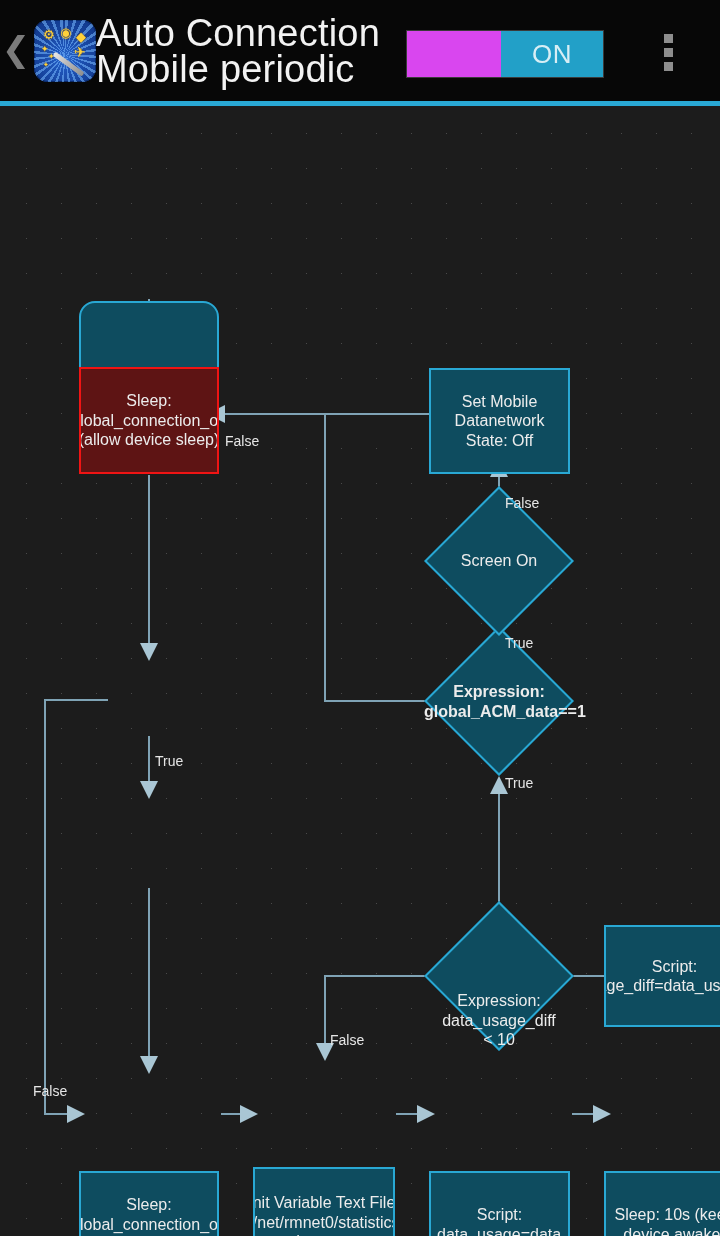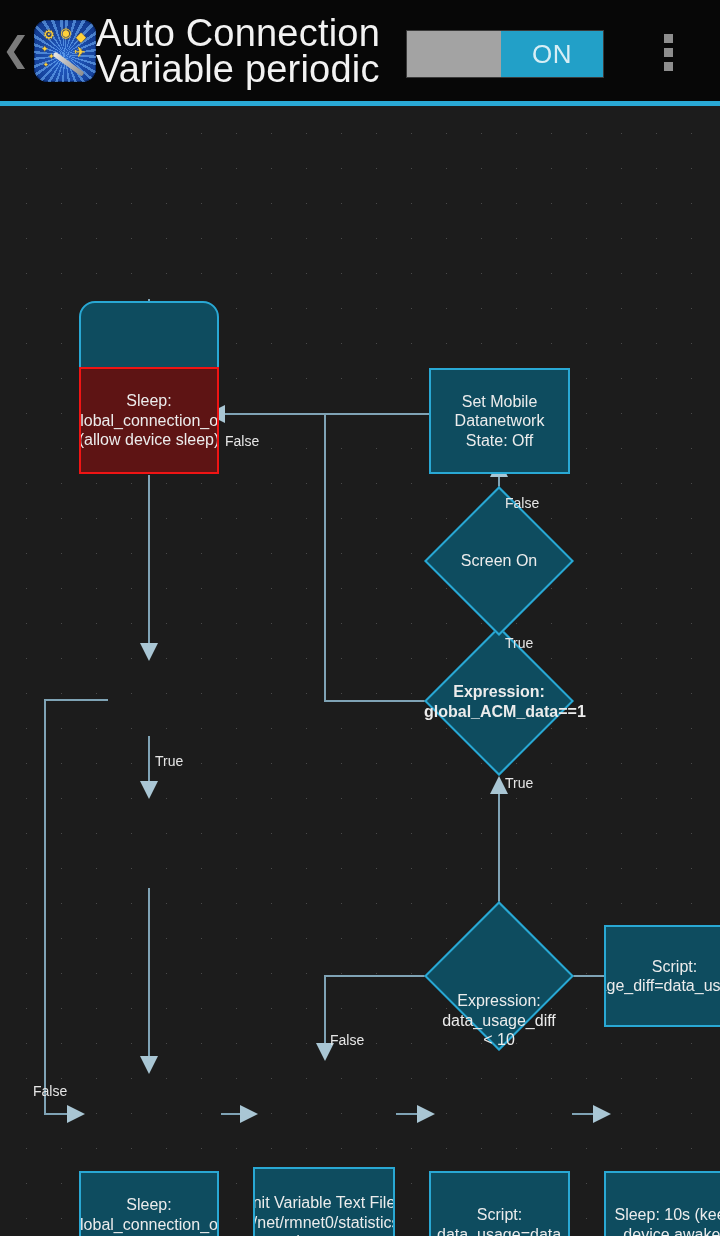--- a/index.html
+++ b/index.html
@@ -74,21 +74,21 @@
     line-height: 36px;
     letter-spacing: 0.2px;
     flex: 0 0 auto;
     max-width: 300px;
   }
   #header-title .ln { display: block; white-space: nowrap; }
 
   #toggle-switch {
     position: absolute; left: 406px; top: 30px;
     width: 198px; height: 48px;
-    background: #a3a3a3;
+    background: #d946ef;
     border: 1px solid #3a3a3a;
     display: flex; align-items: stretch;
     cursor: pointer;
   }
   #toggle-switch .track-off { flex: 1 1 auto; }
   #toggle-switch .thumb-on {
     flex: 0 0 102px;
     background: #22a0c8;
     display: flex; align-items: center; justify-content: center;
     color: #d8eef5; font-size: 26px; letter-spacing: 0.5px;
@@ -186,21 +186,21 @@
         <span class="g g-plane">✈</span>
         <span class="g g-star1">✦</span>
         <span class="g g-star2">✦</span>
         <span class="g g-star3">✦</span>
       </div>
       <div class="wand"></div>
     </div>
 
     <div id="header-title">
       <span class="ln">Auto Connection</span>
-      <span class="ln">Variable periodic</span>
+      <span class="ln">Mobile periodic</span>
     </div>
 
     <div id="toggle-switch">
       <div class="track-off"></div>
       <div class="thumb-on">ON</div>
     </div>
 
     <div id="overflow-menu">
       <span></span>
       <span></span>

